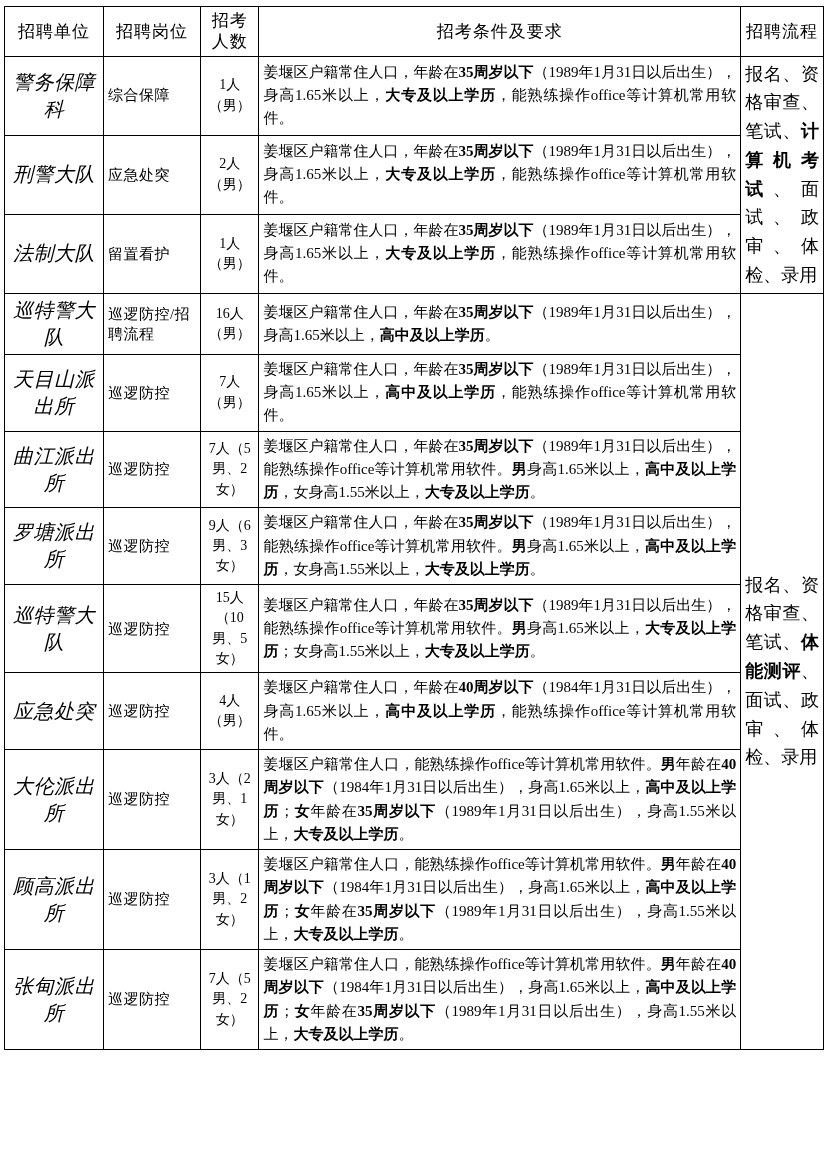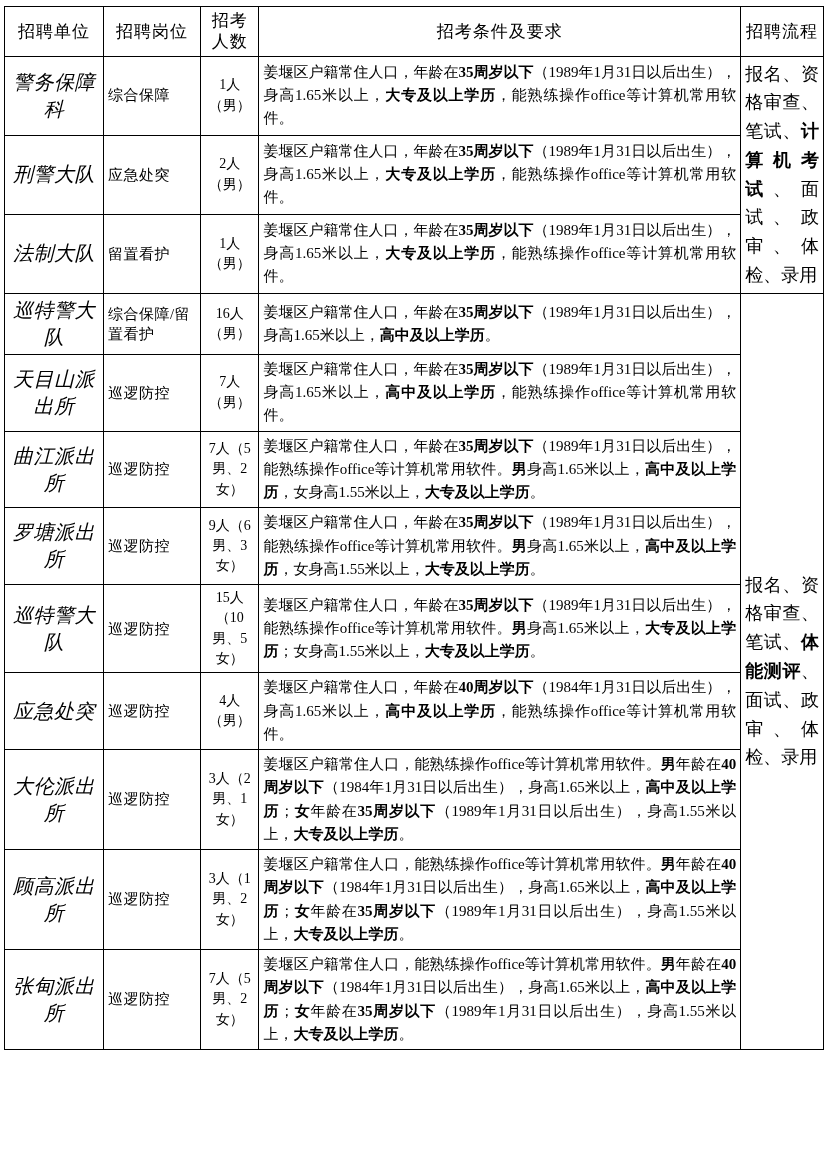--- a/index.html
+++ b/index.html
@@ -115,21 +115,21 @@
           <td class="cell-cond">姜堰区户籍常住人口，年龄在<b>35周岁以下</b>（1989年1月31日以后出生），身高1.65米以上，<b>大专及以上学历</b>，能熟练操作office等计算机常用软件。</td>
         </tr>
         <tr>
           <td class="cell-unit">法制大队</td>
           <td class="cell-post">留置看护</td>
           <td class="cell-num">1人（男）</td>
           <td class="cell-cond">姜堰区户籍常住人口，年龄在<b>35周岁以下</b>（1989年1月31日以后出生），身高1.65米以上，<b>大专及以上学历</b>，能熟练操作office等计算机常用软件。</td>
         </tr>
         <tr>
           <td class="cell-unit">巡特警大队</td>
-          <td class="cell-post">综合保障/留置看护</td>
+          <td class="cell-post">巡逻防控/招聘流程</td>
           <td class="cell-num">16人（男）</td>
           <td class="cell-cond">姜堰区户籍常住人口，年龄在<b>35周岁以下</b>（1989年1月31日以后出生），身高1.65米以上，<b>高中及以上学历</b>。</td>
           <td class="cell-flow" rowspan="9">报名、资格审查、笔试、<b>体能测评</b>、面试、政审、体检、录用</td>
         </tr>
         <tr>
           <td class="cell-unit">天目山派出所</td>
           <td class="cell-post">巡逻防控</td>
           <td class="cell-num">7人（男）</td>
           <td class="cell-cond">姜堰区户籍常住人口，年龄在<b>35周岁以下</b>（1989年1月31日以后出生），身高1.65米以上，<b>高中及以上学历</b>，能熟练操作office等计算机常用软件。</td>
         </tr>

